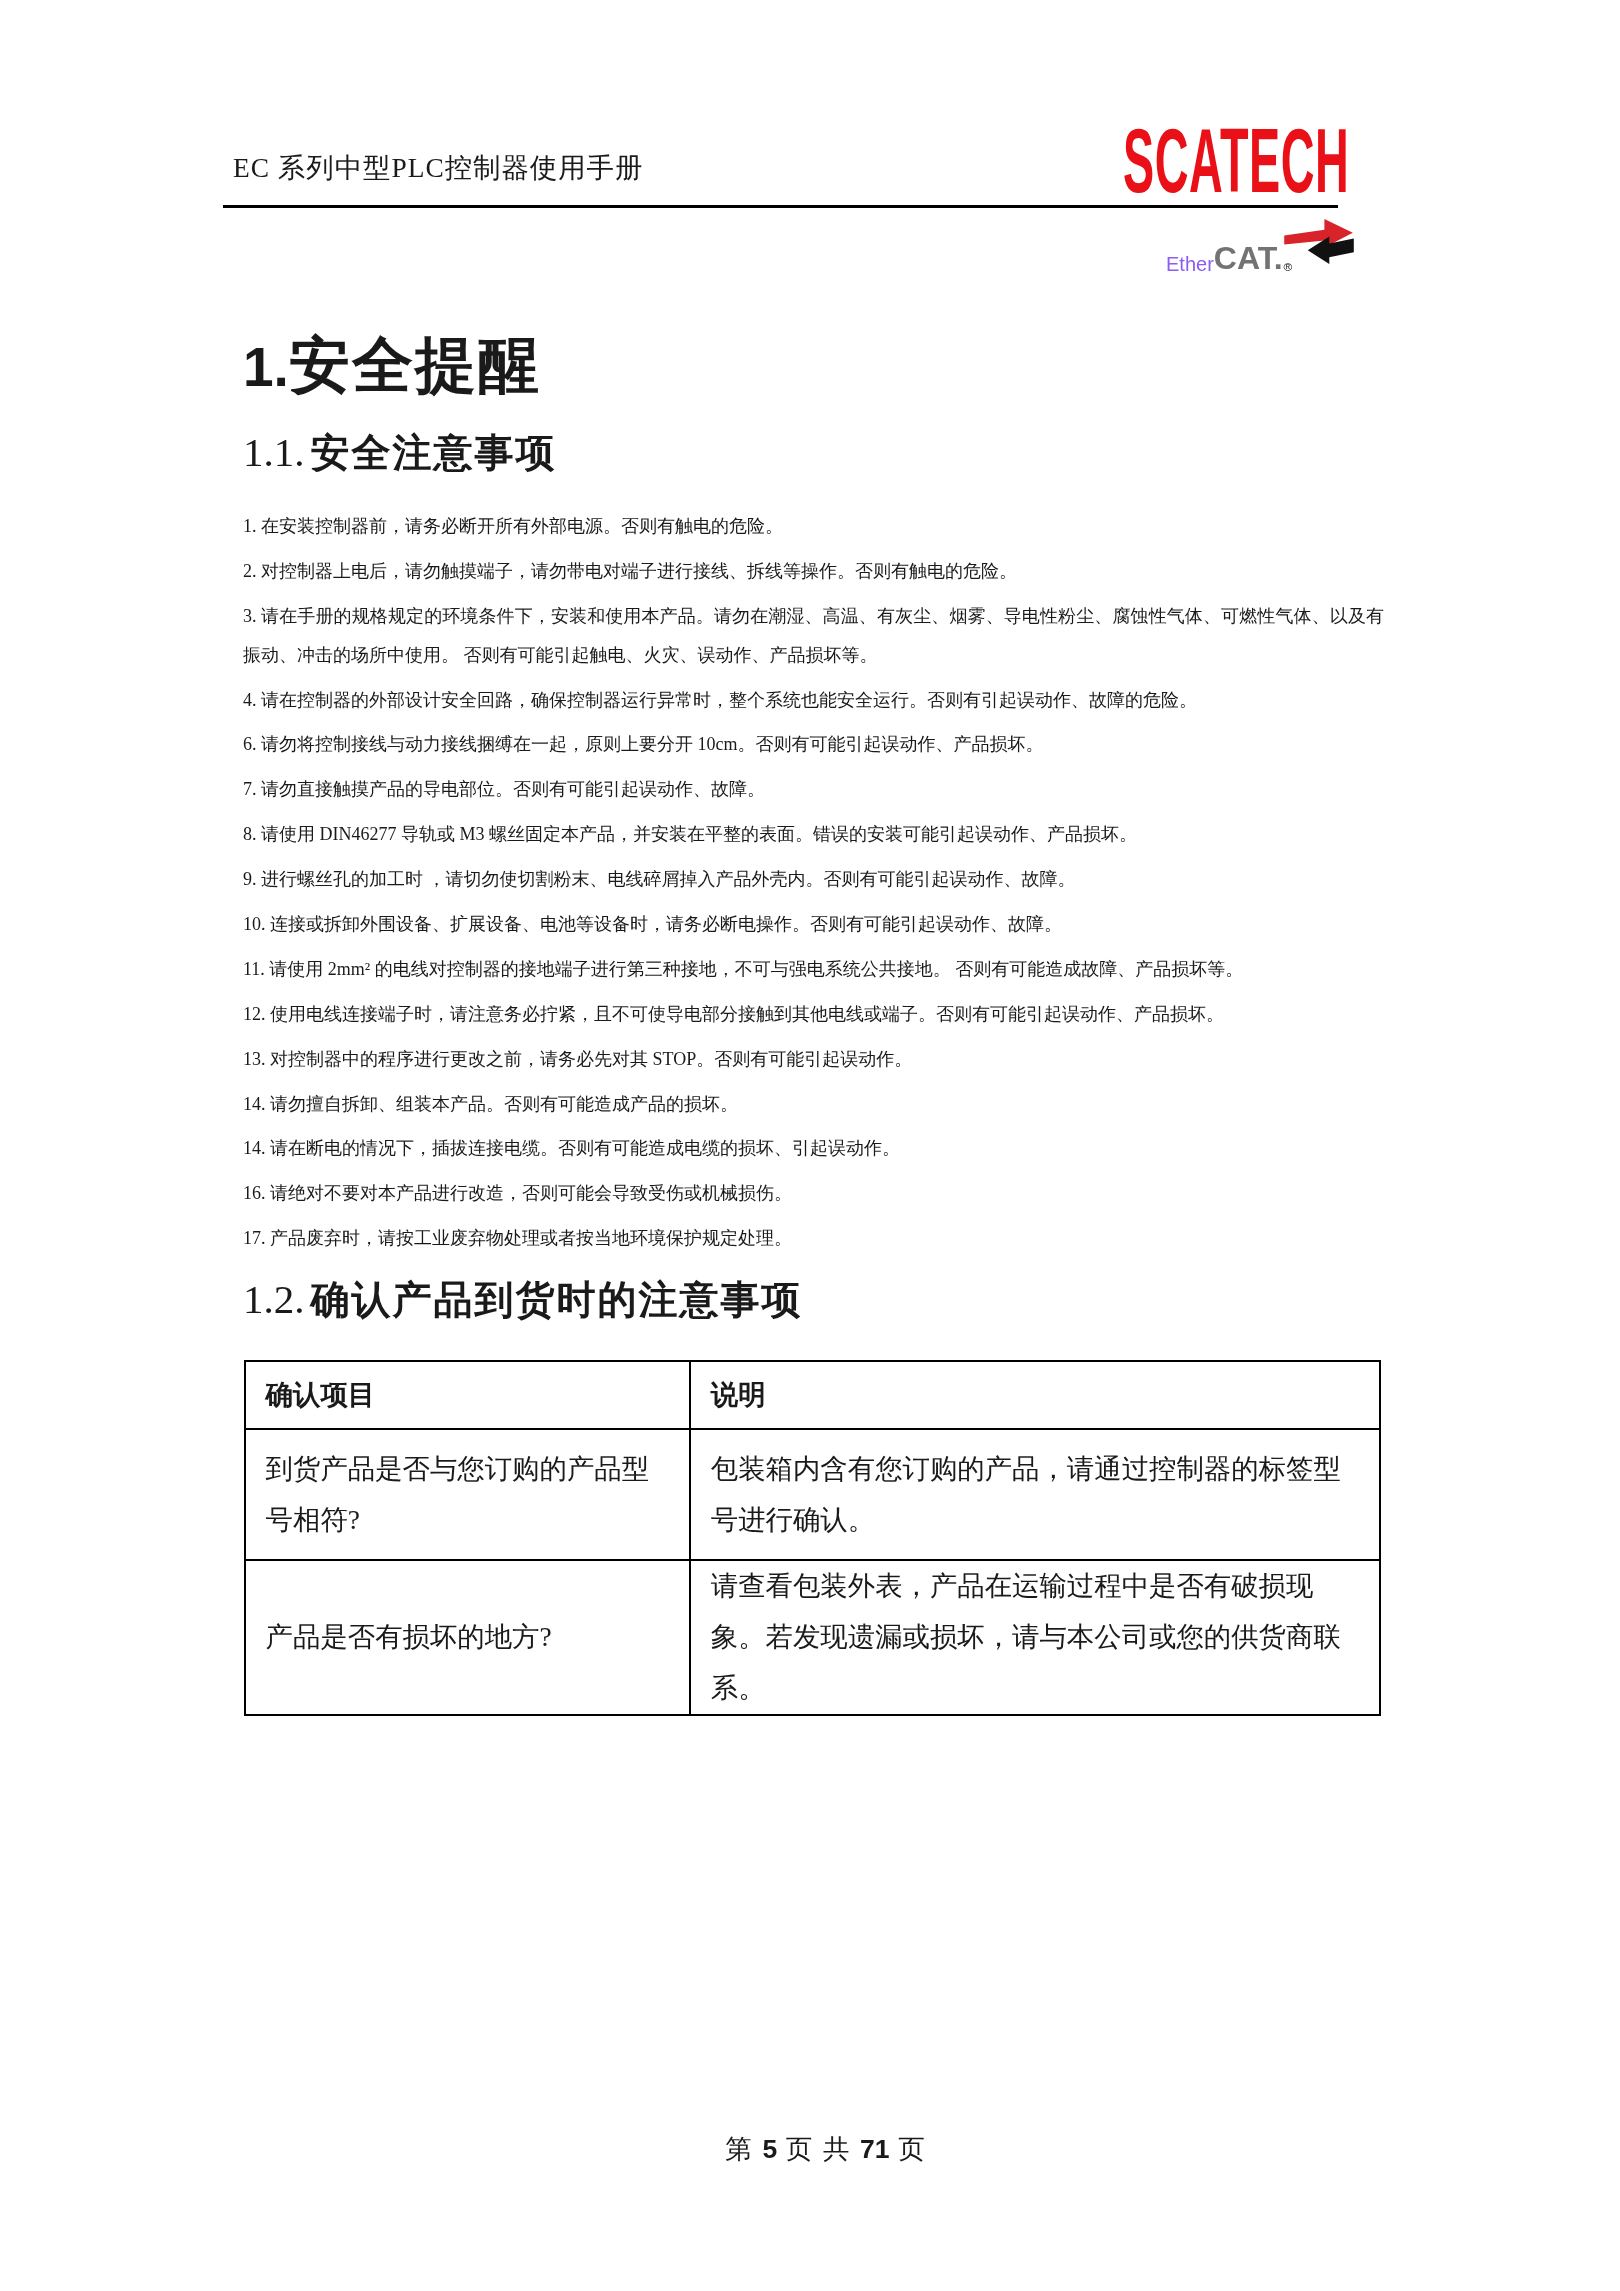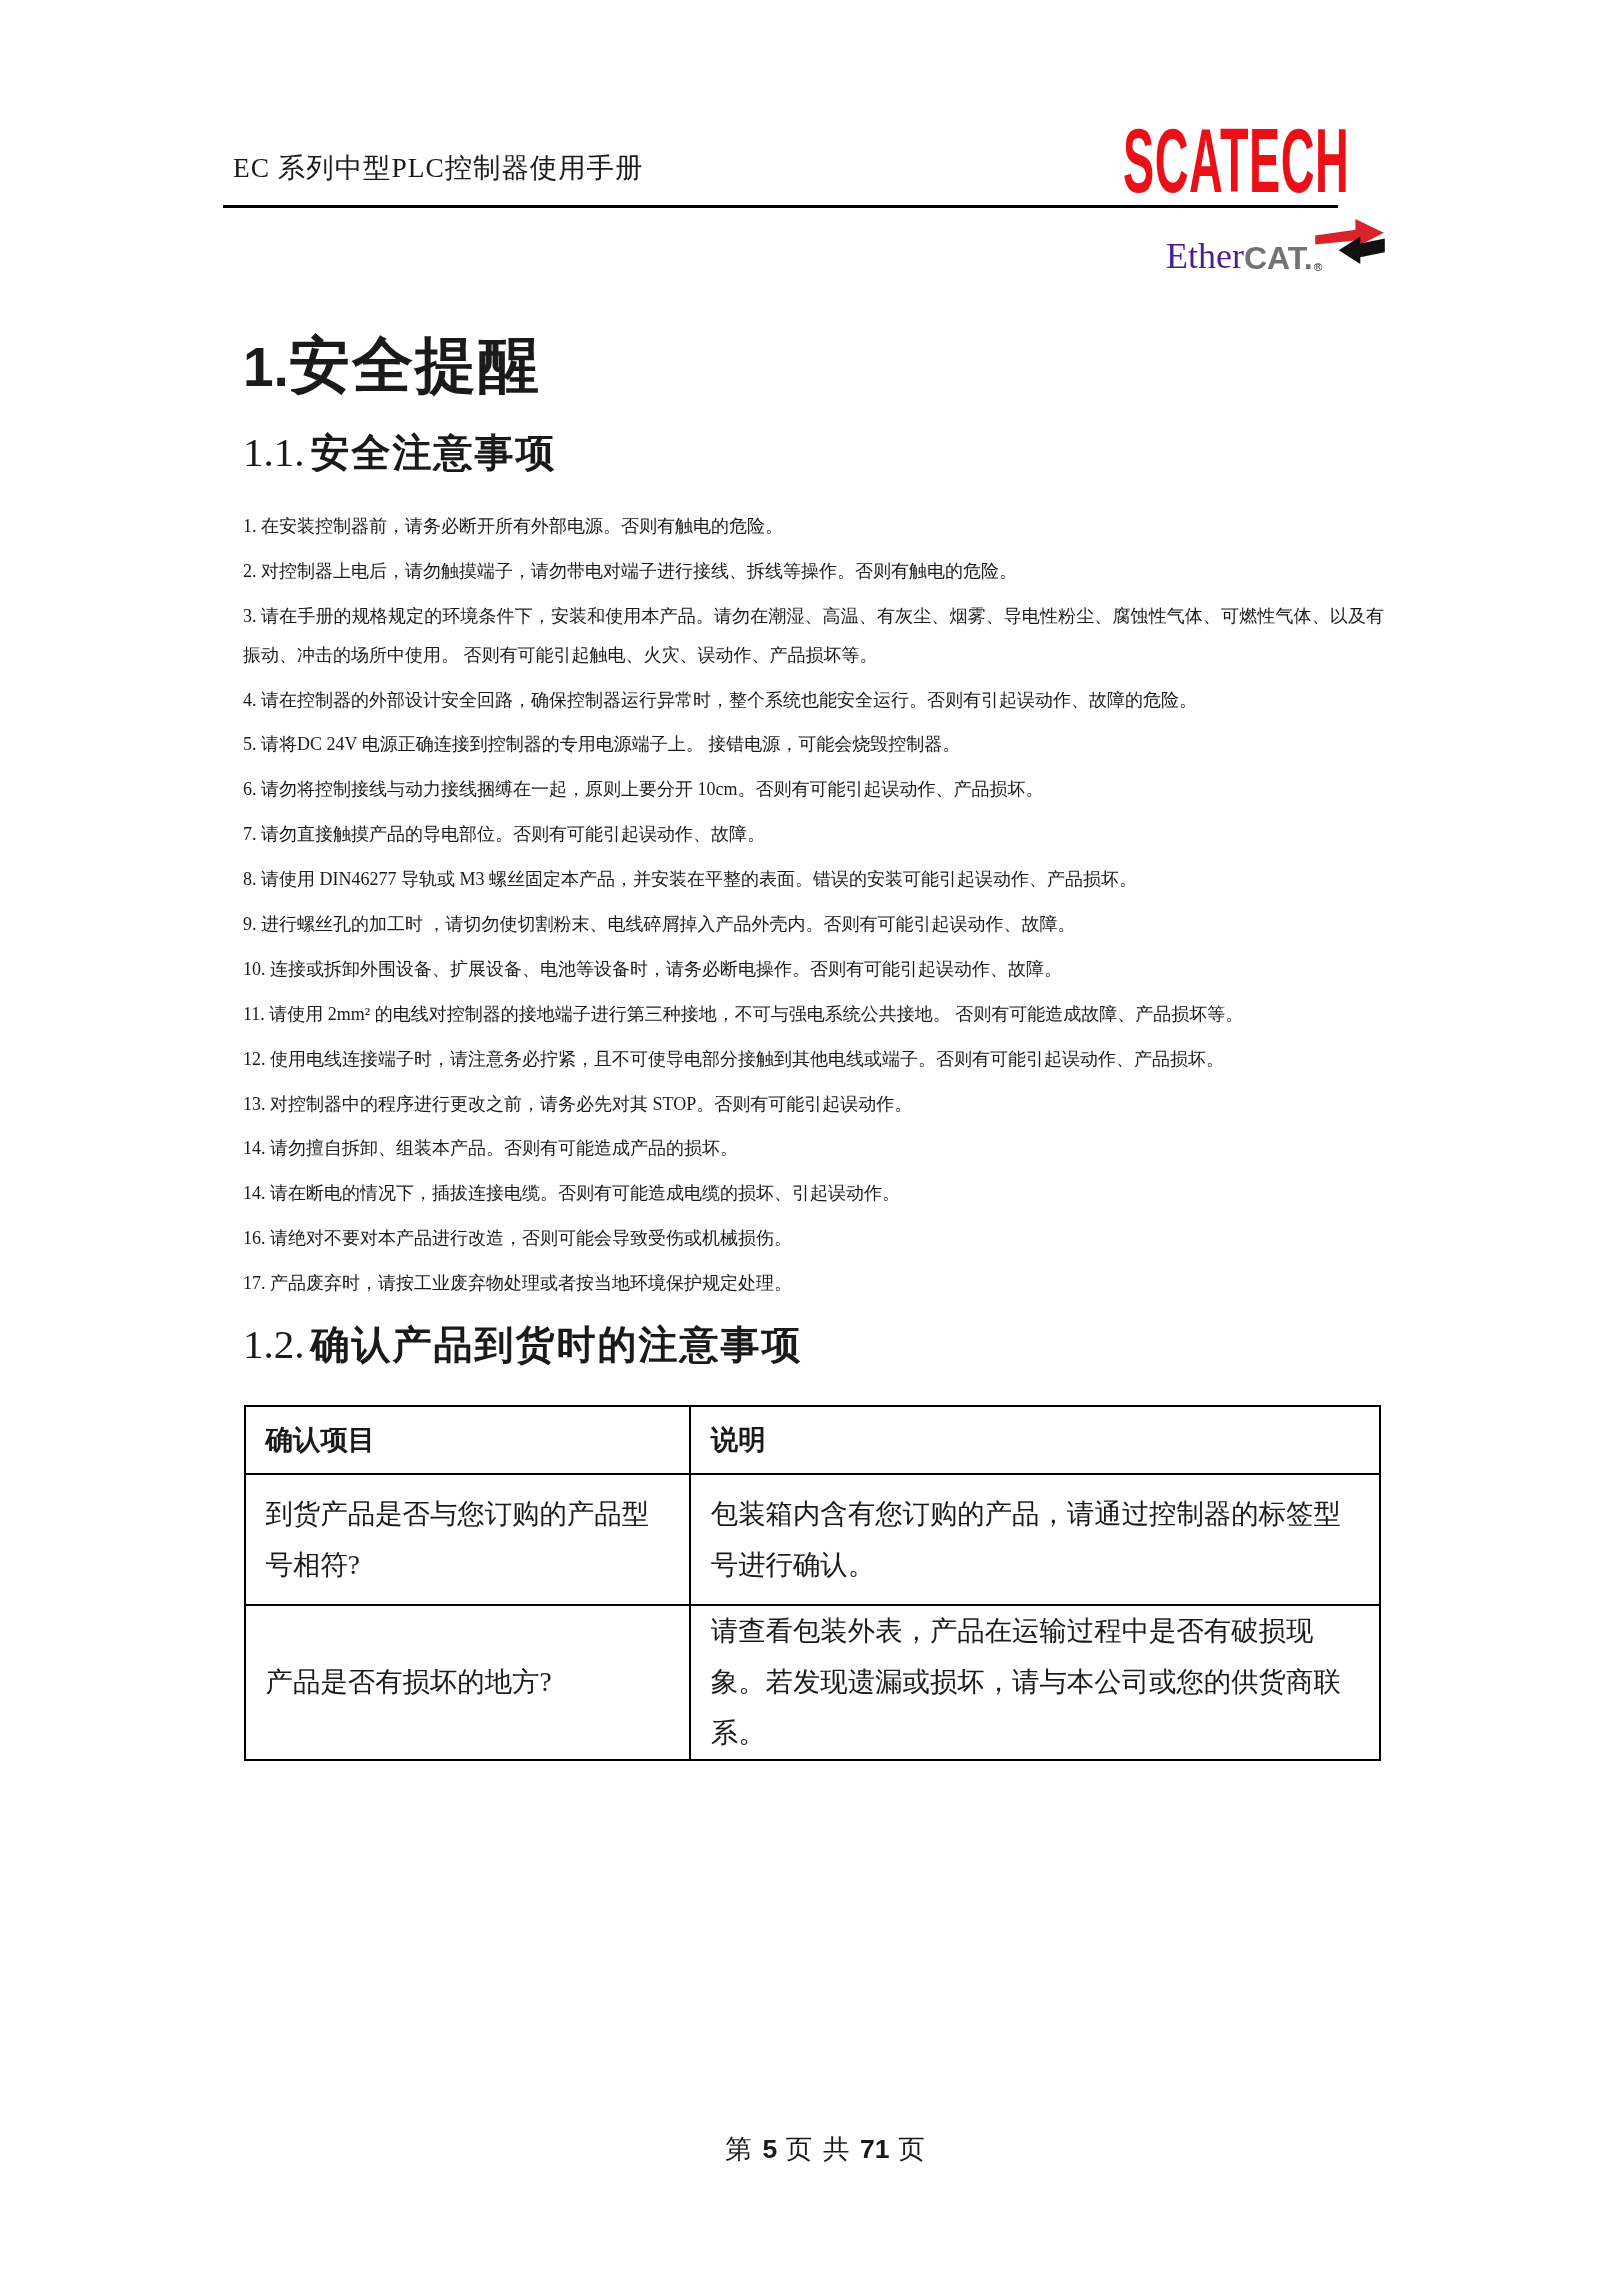--- a/index.html
+++ b/index.html
@@ -15,21 +15,21 @@
     position:absolute; left:1123px; top:116px;
     font-family:"Liberation Sans","DejaVu Sans",sans-serif;
     font-weight:bold; font-size:90px; line-height:1; color:#ea1018;
     transform:scaleX(0.52); transform-origin:left top; letter-spacing:1px; white-space:nowrap;
   }
   .rule { position:absolute; left:223px; top:205px; width:1115px; height:2.9px; background:#000; }
   .ethercat {
     position:absolute; left:1166px; top:217px; display:flex; align-items:flex-end;
     font-family:"Liberation Sans","DejaVu Sans",sans-serif; white-space:nowrap;
   }
-  .ec-ether { font-size:36px; line-height:1; color:#4c1d95;font-family:Liberation Serif, serif; }
+  .ec-ether { font-size:20px; line-height:1; color:#8b5cf6; }
   .ec-cat   { font-size:32px; line-height:1; color:#737373; font-weight:bold; }
   .ec-reg   { font-size:11.8px; color:#141414; margin-left:1px; align-self:flex-end; }
   .ec-arrow { margin-left:-7.8px; margin-bottom:7.8px; }
 
   
   .content { position:absolute; left:243px; top:331px; width:1141px; }
   .h1 { margin:0 0 25.5px 0; line-height:1.15; }
   .h1-num  { font-family:"Liberation Sans","DejaVu Sans",sans-serif; font-weight:bold; font-size:55px; }
   .h1-text { font-size:61px; font-weight:bold; letter-spacing:2px; }
   .h2 { margin:15.7px 0 29px 0; line-height:1.25; }
@@ -76,21 +76,20 @@
 
     <div class="h2">
       <span class="h2-num">1.1.</span><span class="h2-text">安全注意事项</span>
     </div>
 
     <div>
       <p class="item">1. 在安装控制器前，请务必断开所有外部电源。否则有触电的危险。</p>
       <p class="item">2. 对控制器上电后，请勿触摸端子，请勿带电对端子进行接线、拆线等操作。否则有触电的危险。</p>
       <p class="item">3.  请在手册的规格规定的环境条件下，安装和使用本产品。请勿在潮湿、高温、有灰尘、烟雾、导电性粉尘、腐蚀性气体、可燃性气体、以及有振动、冲击的场所中使用。 否则有可能引起触电、火灾、误动作、产品损坏等。</p>
       <p class="item">4. 请在控制器的外部设计安全回路，确保控制器运行异常时，整个系统也能安全运行。否则有引起误动作、故障的危险。</p>
-      <p class="item">5. 请将DC 24V 电源正确连接到控制器的专用电源端子上。 接错电源，可能会烧毁控制器。</p>
       <p class="item">6. 请勿将控制接线与动力接线捆缚在一起，原则上要分开 10cm。否则有可能引起误动作、产品损坏。</p>
       <p class="item">7. 请勿直接触摸产品的导电部位。否则有可能引起误动作、故障。</p>
       <p class="item">8. 请使用 DIN46277 导轨或 M3 螺丝固定本产品，并安装在平整的表面。错误的安装可能引起误动作、产品损坏。</p>
       <p class="item">9. 进行螺丝孔的加工时 ，请切勿使切割粉末、电线碎屑掉入产品外壳内。否则有可能引起误动作、故障。</p>
       <p class="item">10. 连接或拆卸外围设备、扩展设备、电池等设备时，请务必断电操作。否则有可能引起误动作、故障。</p>
       <p class="item">11. 请使用 2mm² 的电线对控制器的接地端子进行第三种接地，不可与强电系统公共接地。 否则有可能造成故障、产品损坏等。</p>
       <p class="item">12. 使用电线连接端子时，请注意务必拧紧，且不可使导电部分接触到其他电线或端子。否则有可能引起误动作、产品损坏。</p>
       <p class="item">13. 对控制器中的程序进行更改之前，请务必先对其 STOP。否则有可能引起误动作。</p>
       <p class="item">14. 请勿擅自拆卸、组装本产品。否则有可能造成产品的损坏。</p>
       <p class="item">14. 请在断电的情况下，插拔连接电缆。否则有可能造成电缆的损坏、引起误动作。</p>

